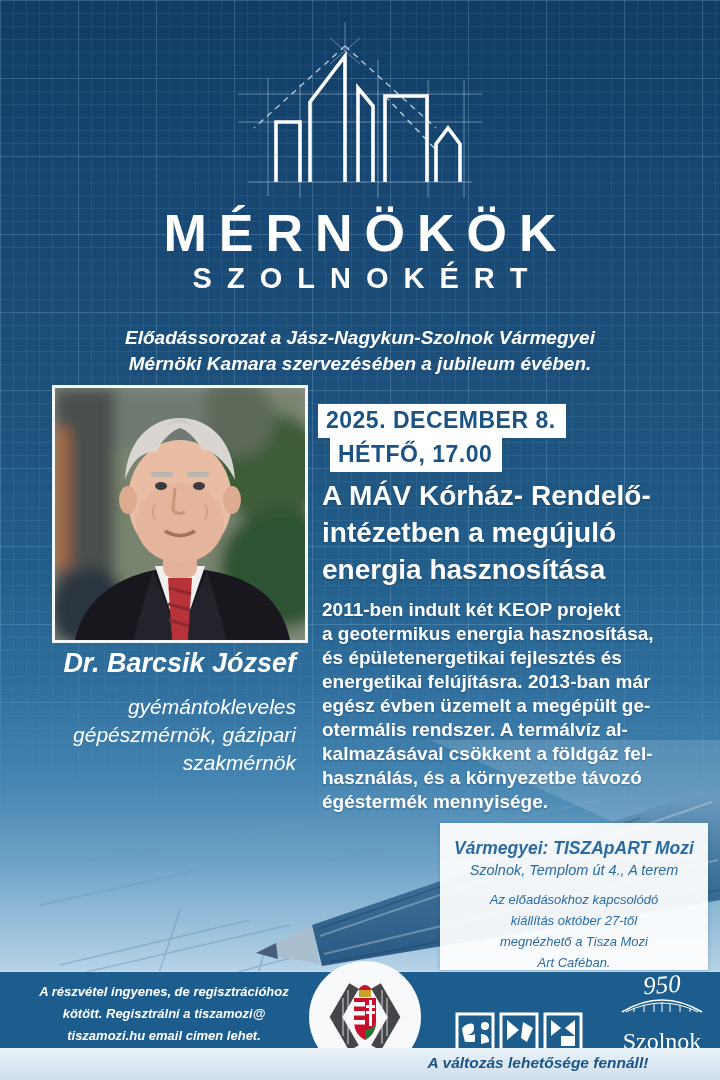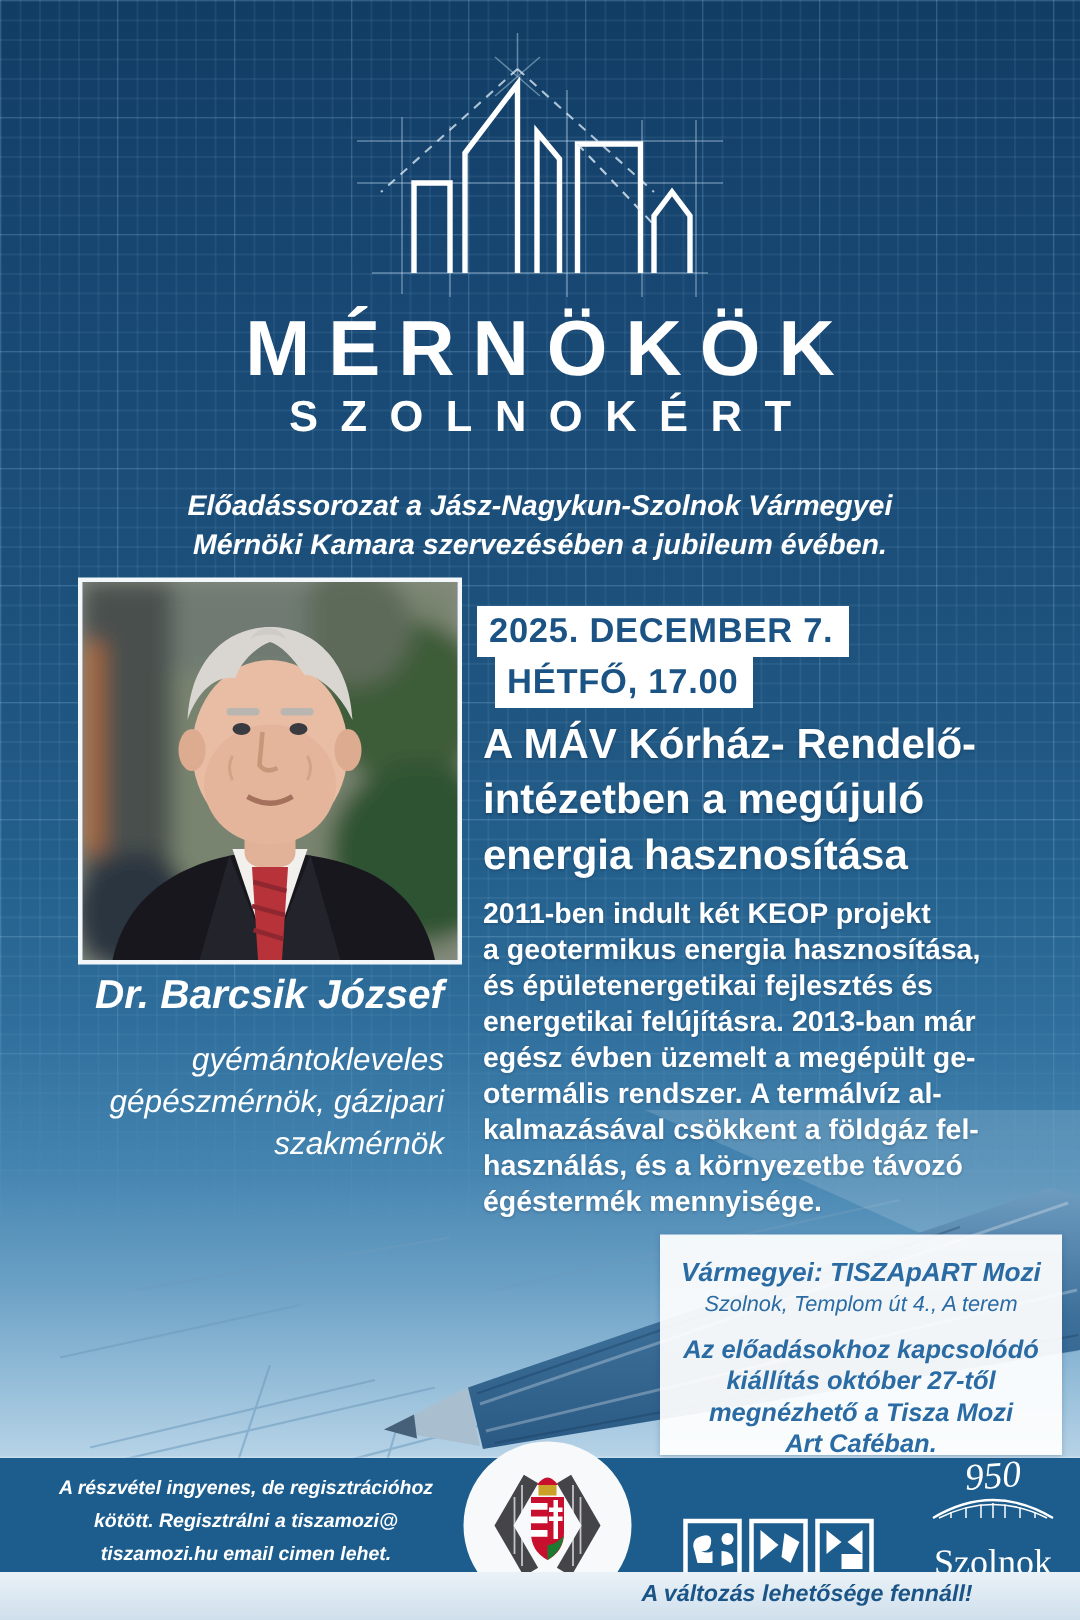--- a/index.html
+++ b/index.html
@@ -49,21 +49,21 @@
   .event-title{left:322px;top:477px;width:392px;color:#fff;font-weight:bold;
     font-size:28px;line-height:37px;text-shadow:0 1px 2px rgba(0,30,60,.35);}
   .event-desc{left:322px;top:598px;width:396px;color:#fff;font-weight:bold;
     font-size:19px;line-height:24px;text-shadow:0 1px 2px rgba(0,30,60,.3);}
 
   
   .venue-box{left:440px;top:823px;width:268px;height:147px;background:rgba(255,255,255,.93);
     color:#2a6ba4;text-align:center;box-shadow:0 1px 4px rgba(20,60,100,.25);}
   .venue-title{font-weight:bold;font-style:italic;font-size:17.5px;margin-top:15px;}
   .venue-address{font-style:italic;font-size:14.5px;margin-top:3px;}
-  .venue-note{font-weight:bold;font-style:italic;font-size:17px;line-height:21px;margin-top:11px;}
+  .venue-note{font-weight:normal;font-style:italic;font-size:13px;line-height:21px;margin-top:11px;}
 
   
   .footer-band{left:0;top:972px;width:720px;height:76px;background:#1c5d8d;
     box-shadow:0 -1px 0 rgba(255,255,255,.25);}
   .registration{left:14px;top:981px;width:300px;color:#fff;font-style:italic;
     font-weight:bold;font-size:13px;line-height:22px;text-align:center;}
   .mmk-circle{left:308px;top:960px;width:114px;height:114px;}
   .tiszapart{left:455px;top:1012px;width:140px;text-align:left;color:#fff;}
   .tiszapart-label{font-weight:bold;font-size:14.5px;letter-spacing:1px;margin-top:3px;}
   .szolnok{left:612px;top:974px;width:100px;text-align:center;color:#fff;
@@ -206,21 +206,21 @@
     </svg>
   </div>
 
   <div class="abs speaker">
     <div class="speaker-name">Dr. Barcsik József</div>
     <div class="speaker-titles ml">gyémántokleveles
 gépészmérnök, gázipari
 szakmérnök</div>
   </div>
 
-  <div class="abs badge-row1"><span class="badge">2025. DECEMBER 7.</span></div>
+  <div class="abs badge-row1"><span class="badge">2025. DECEMBER 8.</span></div>
   <div class="abs badge-row2"><span class="badge">HÉTFŐ, 17.00</span></div>
 
   <div class="abs event-title ml">A MÁV Kórház- Rendelő-
 intézetben a megújuló
 energia hasznosítása</div>
   <div class="abs event-desc ml">2011-ben indult két KEOP projekt
 a geotermikus energia hasznosítása,
 és épületenergetikai fejlesztés és
 energetikai felújításra. 2013-ban már
 egész évben üzemelt a megépült ge-

